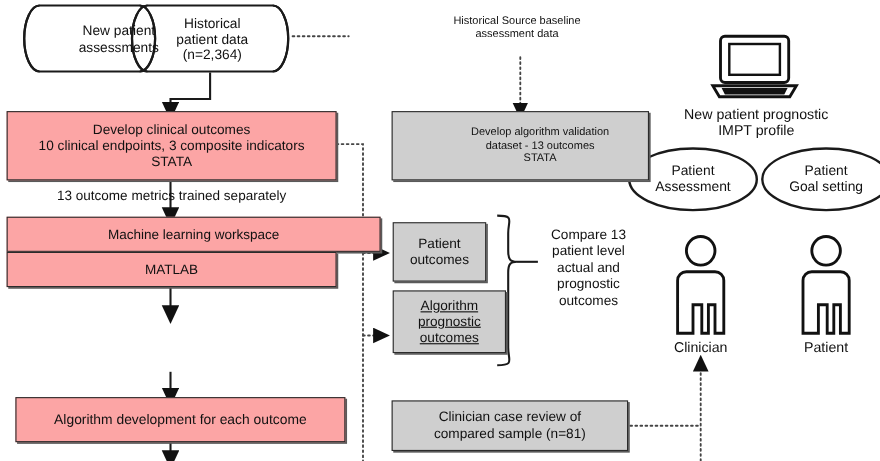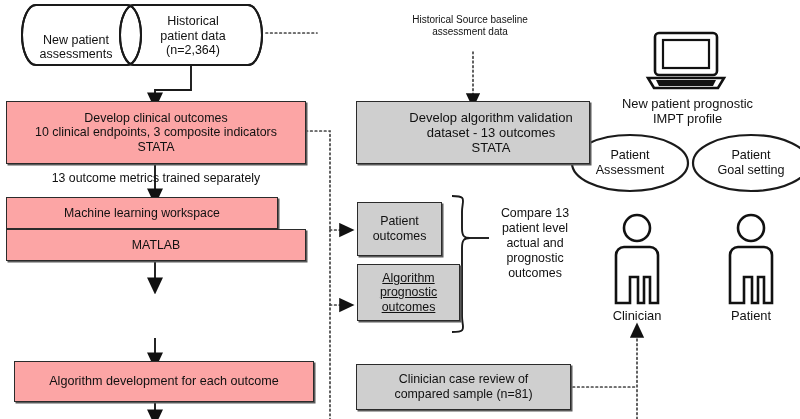--- a/index.html
+++ b/index.html
@@ -91,21 +91,21 @@
       <circle cx="637" cy="228" r="13" class="fig"></circle>
       <path class="fig" d="M616,255 a8,8 0 0 1 8,-8 h26 a8,8 0 0 1 8,8 v48 h-8 v-26 h-6 v26 h-6 v-26 h-8 v26 h-14 z"></path>
     </g>
 
     <g>
       <circle cx="751" cy="228" r="13" class="fig"></circle>
       <path class="fig" d="M730,255 a8,8 0 0 1 8,-8 h26 a8,8 0 0 1 8,8 v48 h-8 v-26 h-6 v26 h-6 v-26 h-8 v26 h-14 z"></path>
     </g>
   </svg>
 
-  <div class="node" style="left:28px;top:10px;width:96px;height:52px;font-size:12.5px;align-items:flex-end;">
+  <div class="node" style="left:60px;top:10px;width:96px;height:52px;font-size:12.5px;">
     <div>
       <div>New patient</div>
       <div>assessments</div>
     </div>
   </div>
 
   <div class="node" style="left:138px;top:6px;width:110px;height:60px;font-size:12.5px;">
     <div>
       <div>Historical</div>
       <div>patient data</div>
@@ -121,33 +121,33 @@
   <div class="node box-light" style="left:6px;top:101px;width:300px;height:63px;font-size:12.4px;">
     <div>
       <div>Develop clinical outcomes</div>
       <div>10 clinical endpoints, 3 composite indicators</div>
       <div>STATA</div>
     </div>
   </div>
 
   <div class="lbl" style="left:6px;top:171px;width:300px;font-size:12.3px;">13 outcome metrics trained separately</div>
 
-  <div class="node box-light" style="left:6px;top:197px;width:272px;height:32px;font-size:12.3px;">
+  <div class="node box-light" style="left:6px;top:197px;width:340px;height:32px;font-size:12.3px;">
     <span>Machine learning workspace</span>
   </div>
   <div class="node box-light" style="left:6px;top:229px;width:300px;height:32px;font-size:12.3px;">
     <span>MATLAB</span>
   </div>
 
 
   <div class="node box-light" style="left:14px;top:361px;width:300px;height:41px;font-size:12.6px;">
     <span>Algorithm development for each outcome</span>
   </div>
 
-  <div class="node box-grey" style="left:356px;top:101px;width:234px;height:63px;font-size:13px;padding-left:36px;">
+  <div class="node box-grey" style="left:356px;top:101px;width:234px;height:63px;font-size:10px;padding-left:36px;">
     <div>
       <div>Develop algorithm validation</div>
       <div>dataset - 13 outcomes</div>
       <div>STATA</div>
     </div>
   </div>
 
   <div class="node box-grey" style="left:357px;top:202px;width:85px;height:54px;font-size:12.4px;">
     <div>
       <div>Patient</div>

